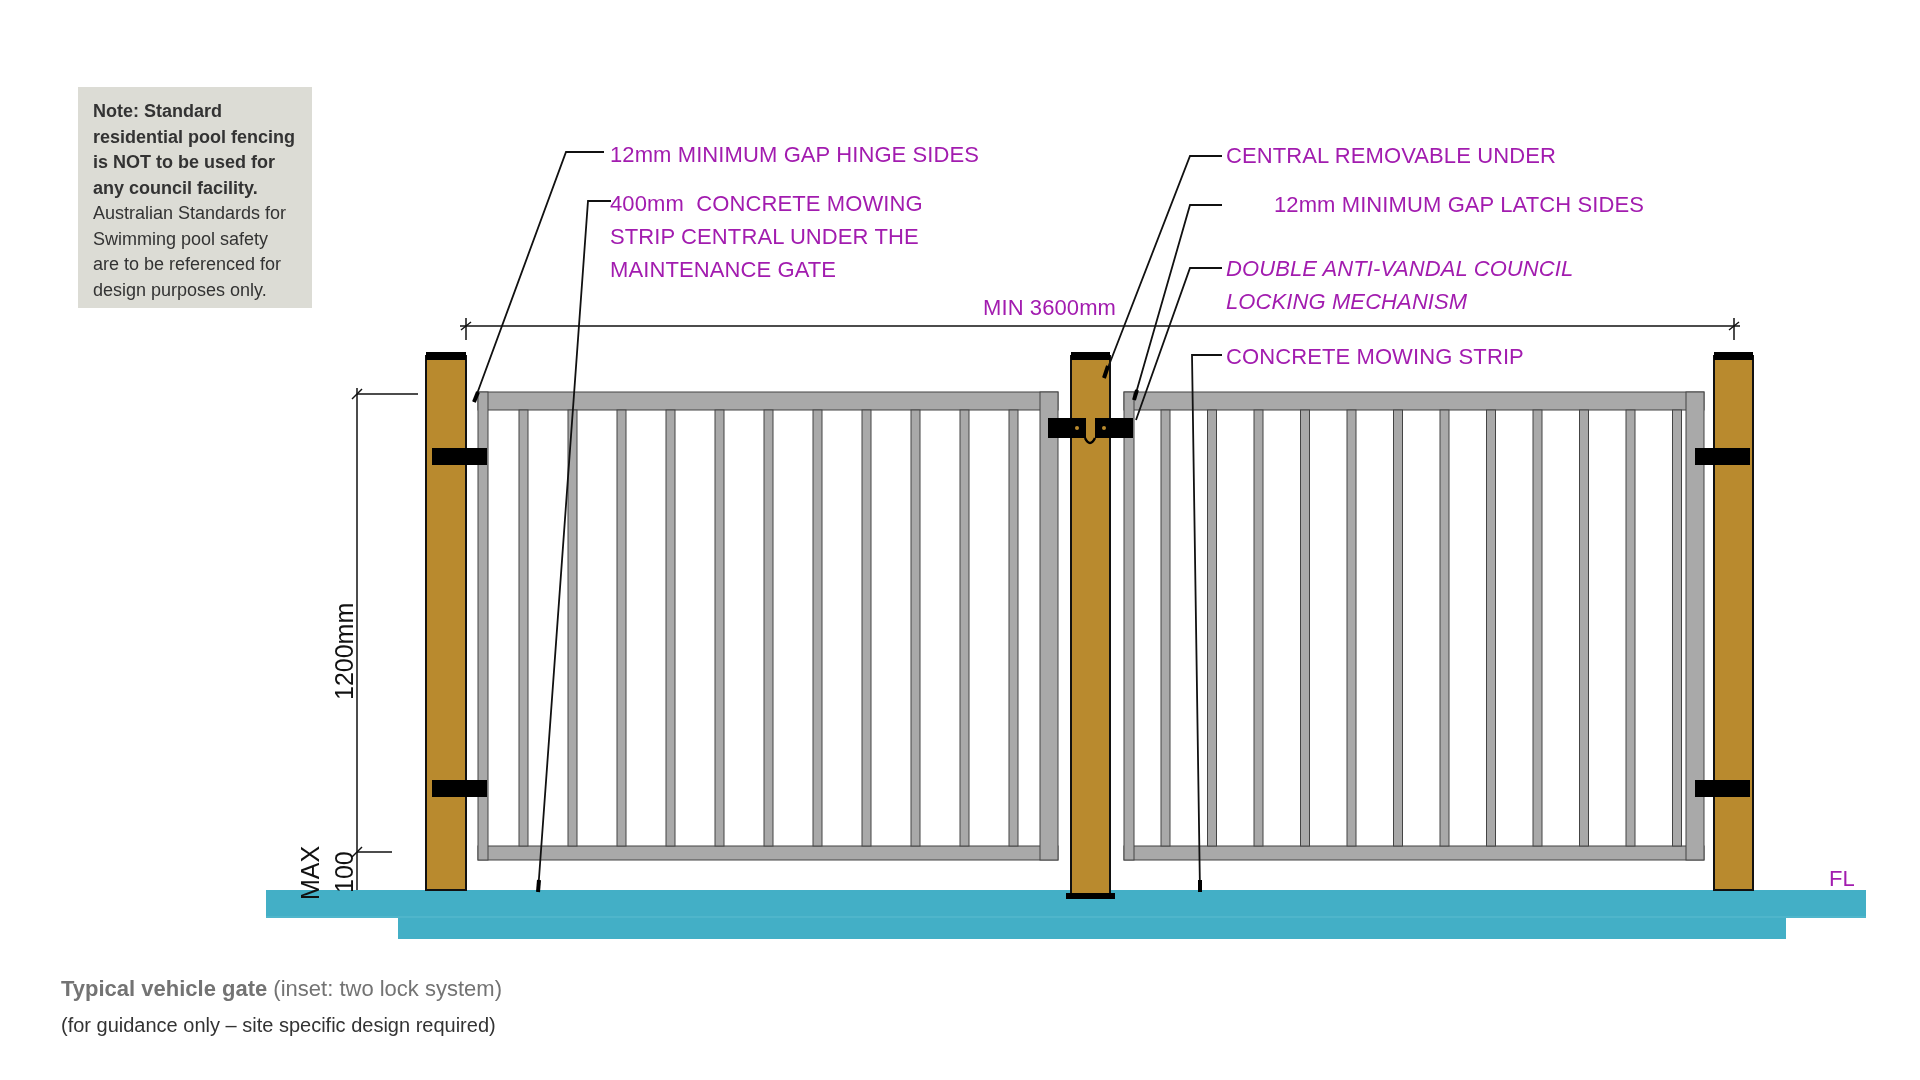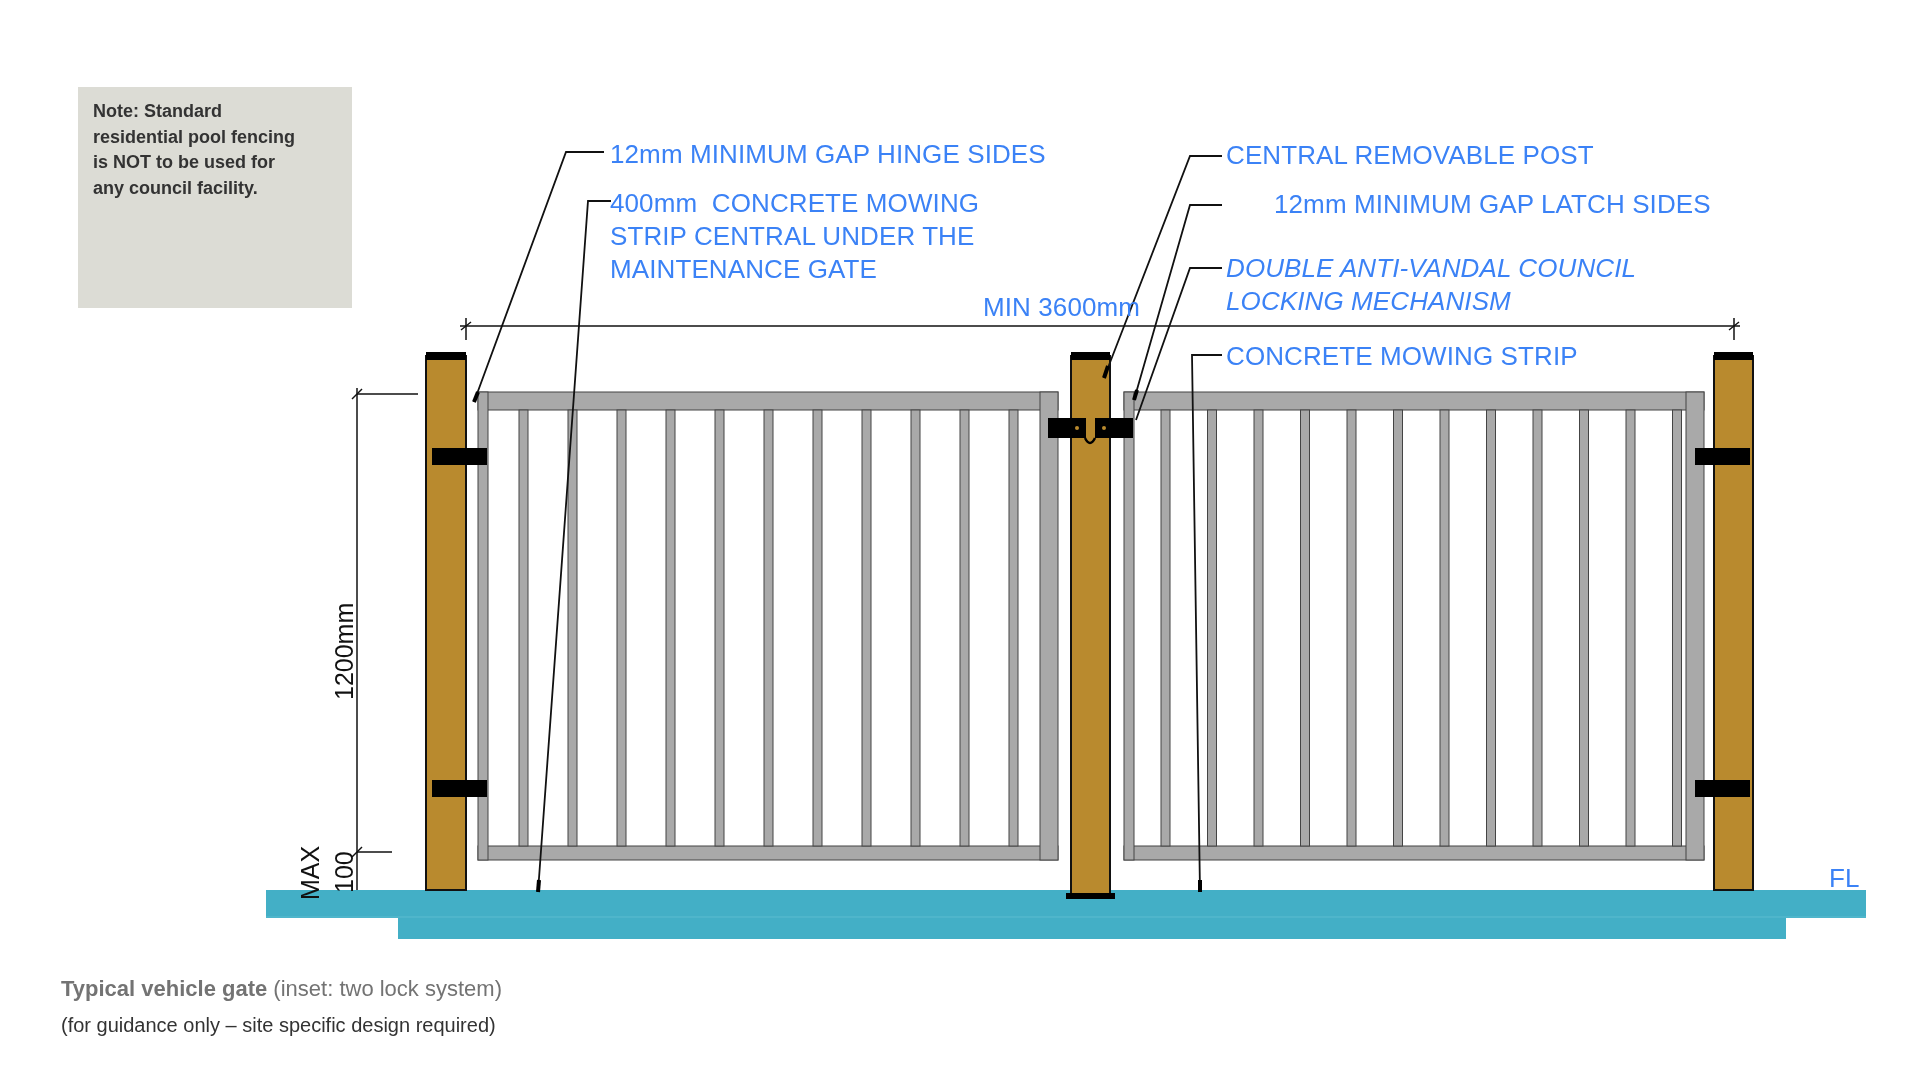--- a/index.html
+++ b/index.html
@@ -1,36 +1,37 @@
 <!DOCTYPE html>
 <html><head>
 <meta charset="utf-8">
 <style>
   html, body { margin:0; padding:0; background:#ffffff; }
   body { width:1920px; height:1080px; position:relative; overflow:hidden;
          font-family:"Liberation Sans", sans-serif; color:#111; }
-  .note { position:absolute; left:78px; top:87px; width:274px; height:221px;
+  .note { position:absolute; left:78px; top:87px; width:234px; height:221px;
           background:#dcdcd5; box-sizing:border-box; padding:12px 14px 0 15px;
           font-size:18px; line-height:25.5px; color:#333; }
   .note .bold { font-weight:bold; }
-  .lbl { position:absolute; font-size:26px; line-height:33px; color:#3b82f6; white-space:pre; letter-spacing:0.1px; }
+  .lbl { position:absolute; font-size:22px; line-height:33px; color:#a21caf; white-space:pre; letter-spacing:0.1px; }
   .caption { position:absolute; left:61px; top:976px; font-size:22px; color:#737373; }
   .caption b { font-weight:bold; }
   .sub { position:absolute; left:61px; top:1014px; font-size:20px; color:#333; }
   .rot { position:absolute; font-size:25px; color:#111; transform-origin:left top; transform:rotate(-90deg); white-space:nowrap; }
   svg.draw { position:absolute; left:0; top:0; }
 </style>
 </head>
 <body>
 
 <div class="note">
   <div class="bold">Note:  Standard</div>
   <div class="bold">residential pool fencing</div>
   <div class="bold">is NOT to be used for</div>
   <div class="bold">any council facility.</div>
+  <div>Australian Standards for Swimming pool safety are to be referenced for design purposes only.</div>
 </div>
 
 <svg class="draw" width="1920" height="1080">
 
   <rect x="266" y="890" width="1600" height="28" fill="#43afc6"></rect>
   <rect x="398" y="917" width="1388" height="22" fill="#43afc6"></rect>
   <line x1="266" y1="917" x2="1866" y2="917" stroke="#5cbcd0" stroke-width="1"></line>
 
   <g id="gates">
       <rect x="478" y="392" width="580" height="18" fill="#a9a9a9" stroke="#444" stroke-width="1"></rect>
@@ -124,21 +125,21 @@
     <line x1="1134" y1="400" x2="1137" y2="390"></line>
     <line x1="1200" y1="892" x2="1200" y2="880"></line>
   </g>
 </svg>
 
 <div class="lbl" style="left:610px; top:138px;">12mm MINIMUM GAP HINGE SIDES</div>
 <div class="lbl" style="left:610px; top:187px;">400mm  CONCRETE MOWING
 STRIP CENTRAL UNDER THE
 MAINTENANCE GATE</div>
 <div class="lbl" style="left:959px; top:291px;margin-left:24px;">MIN 3600mm</div>
-<div class="lbl" style="left:1226px; top:139px;">CENTRAL REMOVABLE POST</div>
+<div class="lbl" style="left:1226px; top:139px;">CENTRAL REMOVABLE UNDER</div>
 <div class="lbl" style="left:1226px; top:188px;margin-left:48px;">12mm MINIMUM GAP LATCH SIDES</div>
 <div class="lbl" style="left:1226px; top:252px;font-style:italic;">DOUBLE ANTI-VANDAL COUNCIL
 LOCKING MECHANISM</div>
 <div class="lbl" style="left:1226px; top:340px;">CONCRETE MOWING STRIP</div>
 <div class="lbl" style="left:1829px; top:862px;">FL</div>
 
 <div class="rot" style="left:330px; top:700px;">1200mm</div>
 <div class="rot" style="left:296px; top:900px;">MAX</div>
 <div class="rot" style="left:330px; top:893px;">100</div>
 

